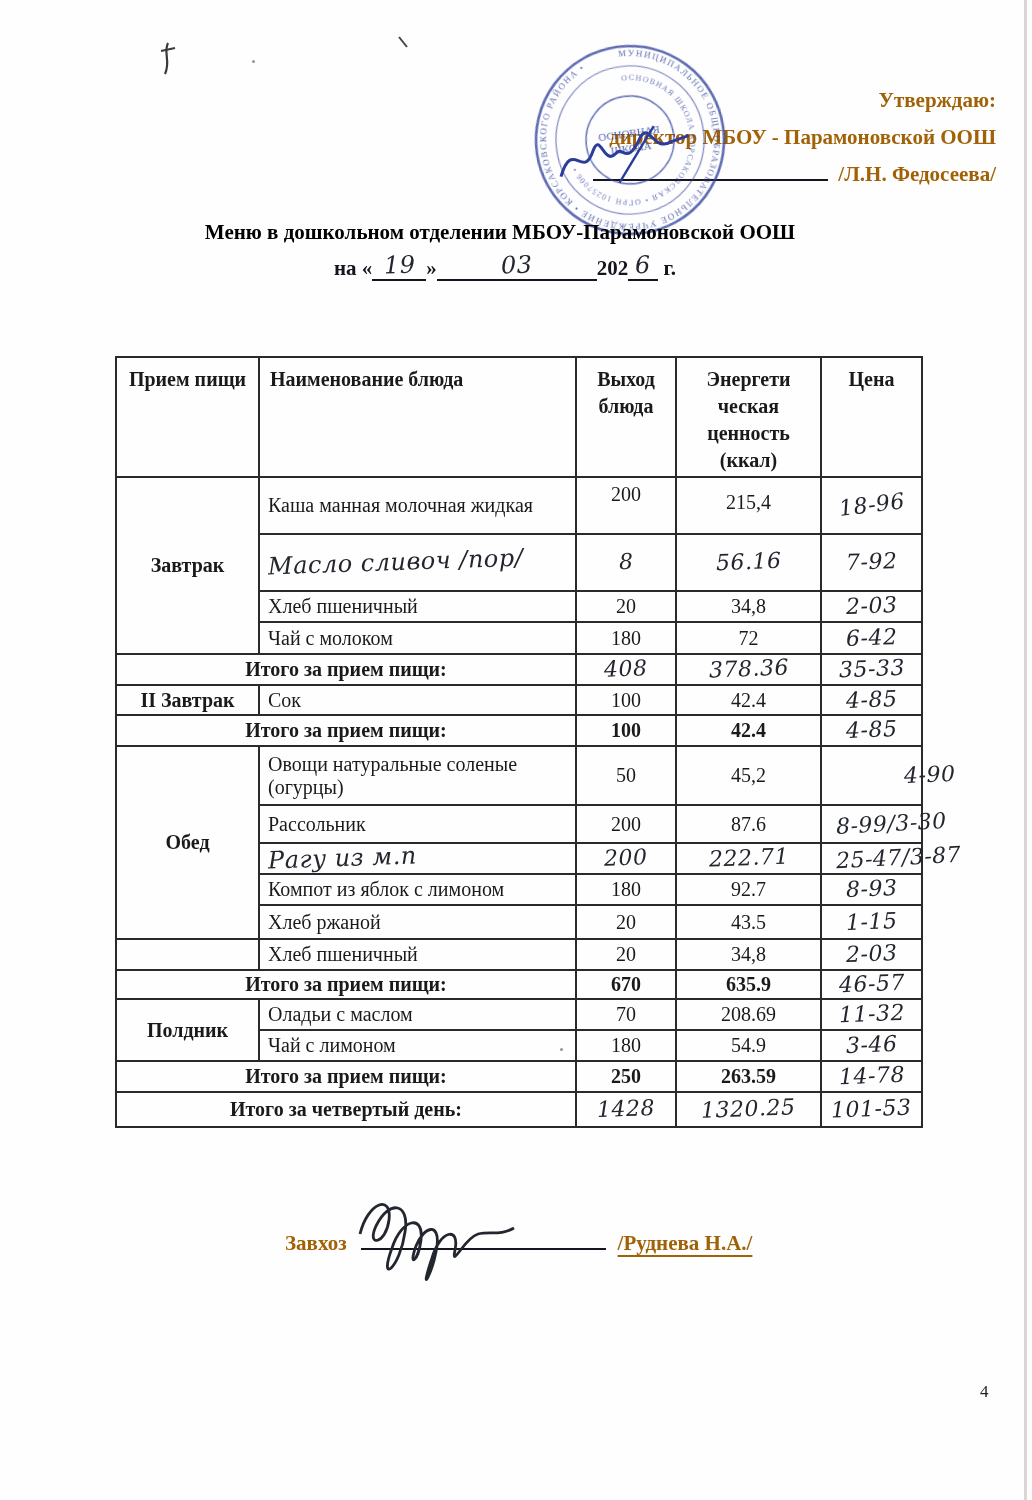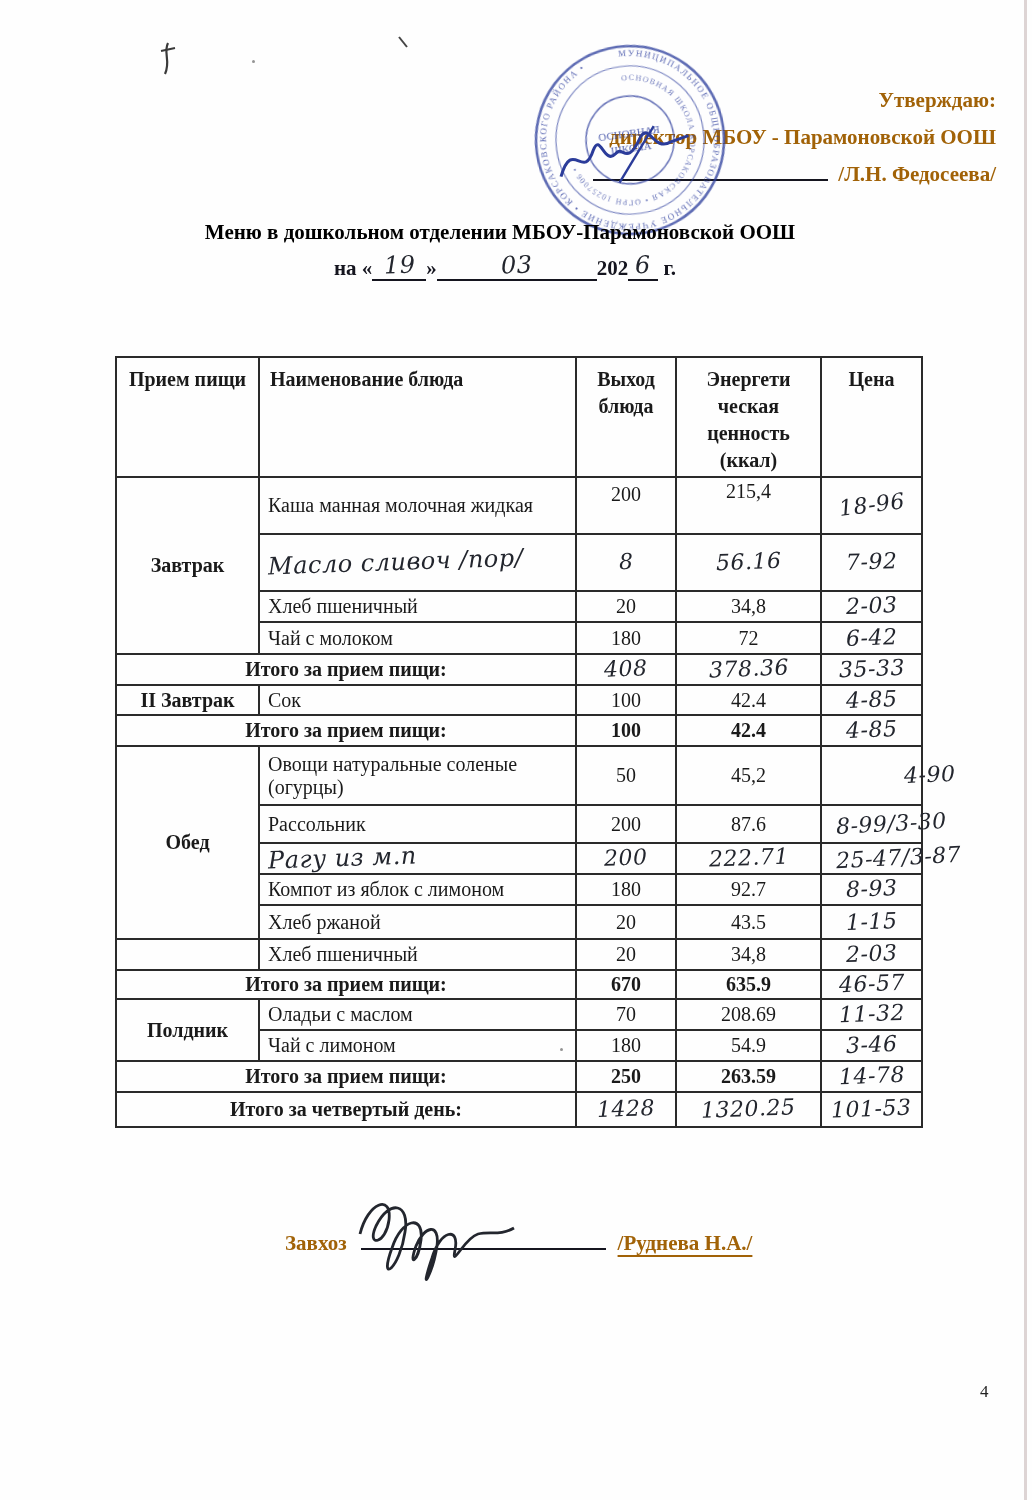--- a/index.html
+++ b/index.html
@@ -128,21 +128,21 @@
         <th style="text-align:left; padding-left:10px;">Наименование блюда</th>
         <th>Выход блюда</th>
         <th>Энергети ческая ценность (ккал)</th>
         <th>Цена</th>
       </tr>
 
       <tr style="height:57px;">
         <td class="meal meal-top" rowspan="4">Завтрак</td>
         <td class="dish">Каша манная молочная жидкая</td>
         <td class="c" style="vertical-align:top; padding-top:5px;">200</td>
-        <td class="c" style="vertical-align:top; padding-top:2px;">215,4</td>
+        <td class="c" style="vertical-align:top; padding-top:13px;">215,4</td>
         <td class="price-cell"><span class="hw tilt">18-96</span></td>
       </tr>
       <tr style="height:57px;">
         <td class="dish vbot"><span class="hw hw-big">Масло сливоч /пор/</span></td>
         <td class="c vbot"><span class="hw">8</span></td>
         <td class="c vbot"><span class="hw">56.16</span></td>
         <td class="price-cell vbot"><span class="hw">7-92</span></td>
       </tr>
       <tr style="height:31px;">
         <td class="dish">Хлеб пшеничный</td>

